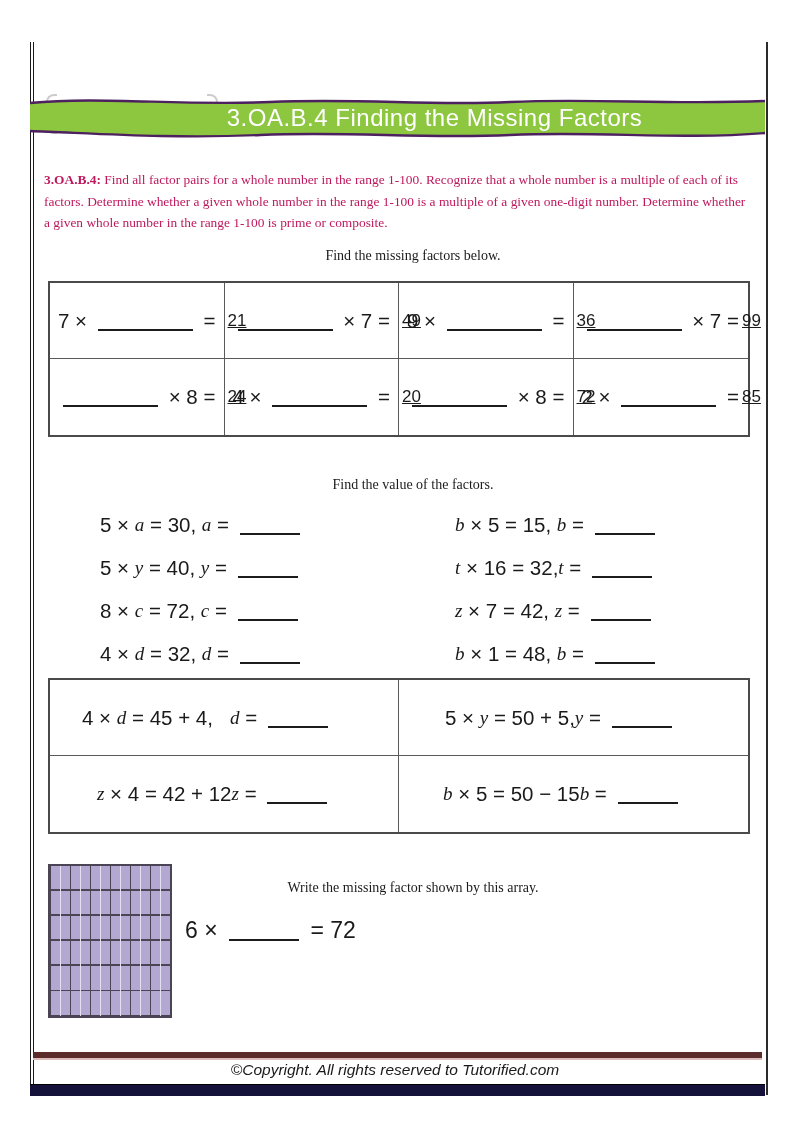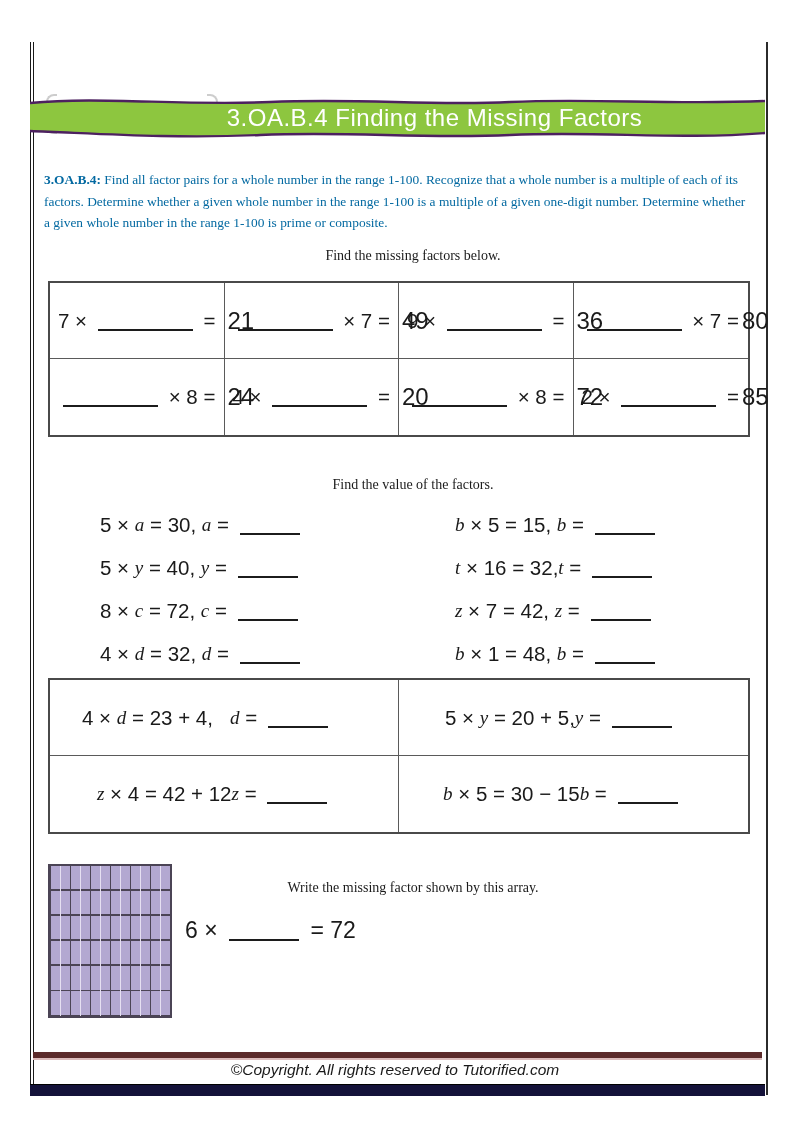--- a/index.html
+++ b/index.html
@@ -14,21 +14,21 @@
   .lbr{border-right:none;border-radius:8px 0 0 8px;margin-right:3px;}
   .rbr{border-left:none;border-radius:0 8px 8px 0;margin-left:3px;}
   .logo span{line-height:1;}
   
   .banner{position:absolute;left:30px;top:93px;width:735px;height:50px;}
   .banner svg{position:absolute;left:0;top:0;}
   .banner-title{position:absolute;left:0;right:0;top:11px;text-align:center;padding-left:74px;
         color:#ffffff;font-size:24px;letter-spacing:.5px;}
   
   .desc{position:absolute;left:44px;top:156px;width:708px;
-        font-family:"Liberation Serif",serif;font-size:13.4px;line-height:1.58;color:#0369a1;}
+        font-family:"Liberation Serif",serif;font-size:13.4px;line-height:1.58;color:#be185d;}
   
   .h-serif{position:absolute;left:16px;width:100%;text-align:center;
         font-family:"Liberation Serif",serif;font-size:14px;}
   #h1{top:248px;} #h2{top:477px;} #h3{top:832px;margin-top:48px;}
   
   .t1{position:absolute;left:48px;top:281px;width:698px;height:152px;display:grid;
       grid-template-columns:repeat(4,1fr);grid-template-rows:repeat(2,1fr);
       border:2px solid #4a4a4a;}
   .t2{position:absolute;left:48px;top:678px;width:698px;height:152px;display:grid;
       grid-template-columns:repeat(2,1fr);grid-template-rows:repeat(2,1fr);
@@ -37,21 +37,21 @@
         border-right:1px solid #5a5a5a;border-bottom:1px solid #5a5a5a;overflow:visible;}
   .t1 .cell{padding-left:8px;}
   .t1 .cell:nth-child(4n){border-right:none;}
   .t1 .cell:nth-child(n+5){border-bottom:none;}
   .t2 .cell:nth-child(1){padding-left:32px;}
   .t2 .cell:nth-child(2){padding-left:46px;border-right:none;}
   .t2 .cell:nth-child(3){padding-left:47px;border-bottom:none;}
   .t2 .cell:nth-child(4){padding-left:44px;border-right:none;border-bottom:none;}
   .cell span,.prob span,.eq span{white-space:pre;}
   .spill{position:absolute;left:100%;margin-left:4px;top:50%;transform:translateY(-50%);
-         z-index:3;font-size:24px;}
+         z-index:3;font-size:17px;text-decoration:underline;}
   .t1 .cell:nth-child(4n) .spill{margin-left:-6px;}
   
   .bl{display:inline-block;height:2px;background:#1c1c1c;position:relative;top:9px;margin:0 5px;}
   .w1{width:95px;} .w2{width:60px;} .w4{width:70px;}
   
   .vcol{position:absolute;top:503px;}
   #vleft{left:100px;} #vright{left:455px;}
   .prob{height:43px;display:flex;align-items:center;font-size:20.5px;}
   .v{font-family:"Liberation Serif",serif;font-style:italic;font-size:.93em;}
   
@@ -107,21 +107,21 @@
       </div>
       <div class="cell">
         <span>9 × </span>
         <span class="bl w1"></span>
         <span> =</span>
         <span class="spill">36</span>
       </div>
       <div class="cell">
         <span class="bl w1"></span>
         <span> × 7 =</span>
-        <span class="spill">80</span>
+        <span class="spill">99</span>
       </div>
       <div class="cell">
         <span class="bl w1"></span>
         <span> × 8 =</span>
         <span class="spill">24</span>
       </div>
       <div class="cell">
         <span>4 × </span>
         <span class="bl w1"></span>
         <span> =</span>
@@ -204,43 +204,43 @@
         <span class="v">b</span>
         <span> = </span>
         <span class="bl w2"></span>
       </div>
     </div>
 
   <div class="t2" id="t2">
       <div class="cell">
         <span>4 × </span>
         <span class="v">d</span>
-        <span> = 23 + 4,   </span>
+        <span> = 45 + 4,   </span>
         <span class="v">d</span>
         <span> = </span>
         <span class="bl w2"></span>
       </div>
       <div class="cell">
         <span>5 × </span>
         <span class="v">y</span>
-        <span> = 20 + 5,</span>
+        <span> = 50 + 5,</span>
         <span class="v">y</span>
         <span> = </span>
         <span class="bl w2"></span>
       </div>
       <div class="cell">
         <span class="v">z</span>
         <span> × 4 = 42 + 12</span>
         <span class="v">z</span>
         <span> = </span>
         <span class="bl w2"></span>
       </div>
       <div class="cell">
         <span class="v">b</span>
-        <span> × 5 = 30 − 15</span>
+        <span> × 5 = 50 − 15</span>
         <span class="v">b</span>
         <span> = </span>
         <span class="bl w2"></span>
       </div>
     </div>
 
   <div class="h-serif" id="h3">Write the missing factor shown by this array.</div>
 
   <div class="array" id="arraybox" style="background-color: rgb(179, 168, 209); background-image: repeating-linear-gradient(90deg, rgb(75, 68, 85) 0px, rgb(75, 68, 85) 1.3px, transparent 1.3px, transparent 20px), repeating-linear-gradient(90deg, rgb(230, 224, 242) 0px, rgb(230, 224, 242) 1.3px, transparent 1.3px, transparent 10px), repeating-linear-gradient(0deg, rgb(75, 68, 85) 0px, rgb(75, 68, 85) 1.5px, transparent 1.5px, transparent 25px); border-color: rgb(75, 68, 85);"></div>
 

